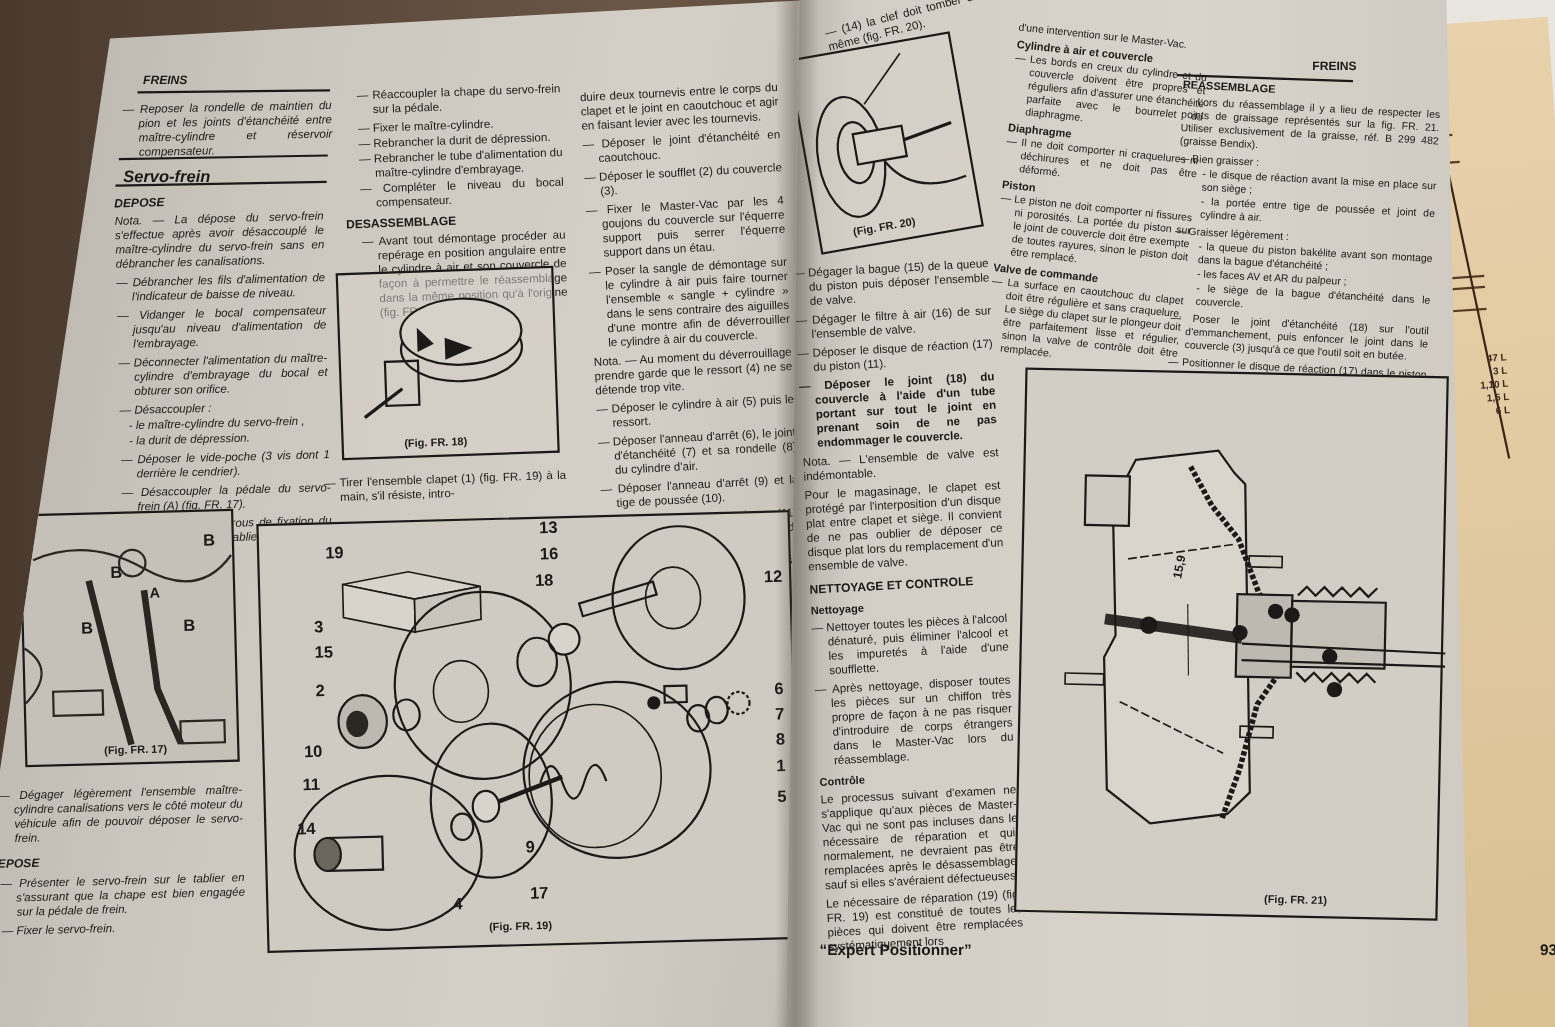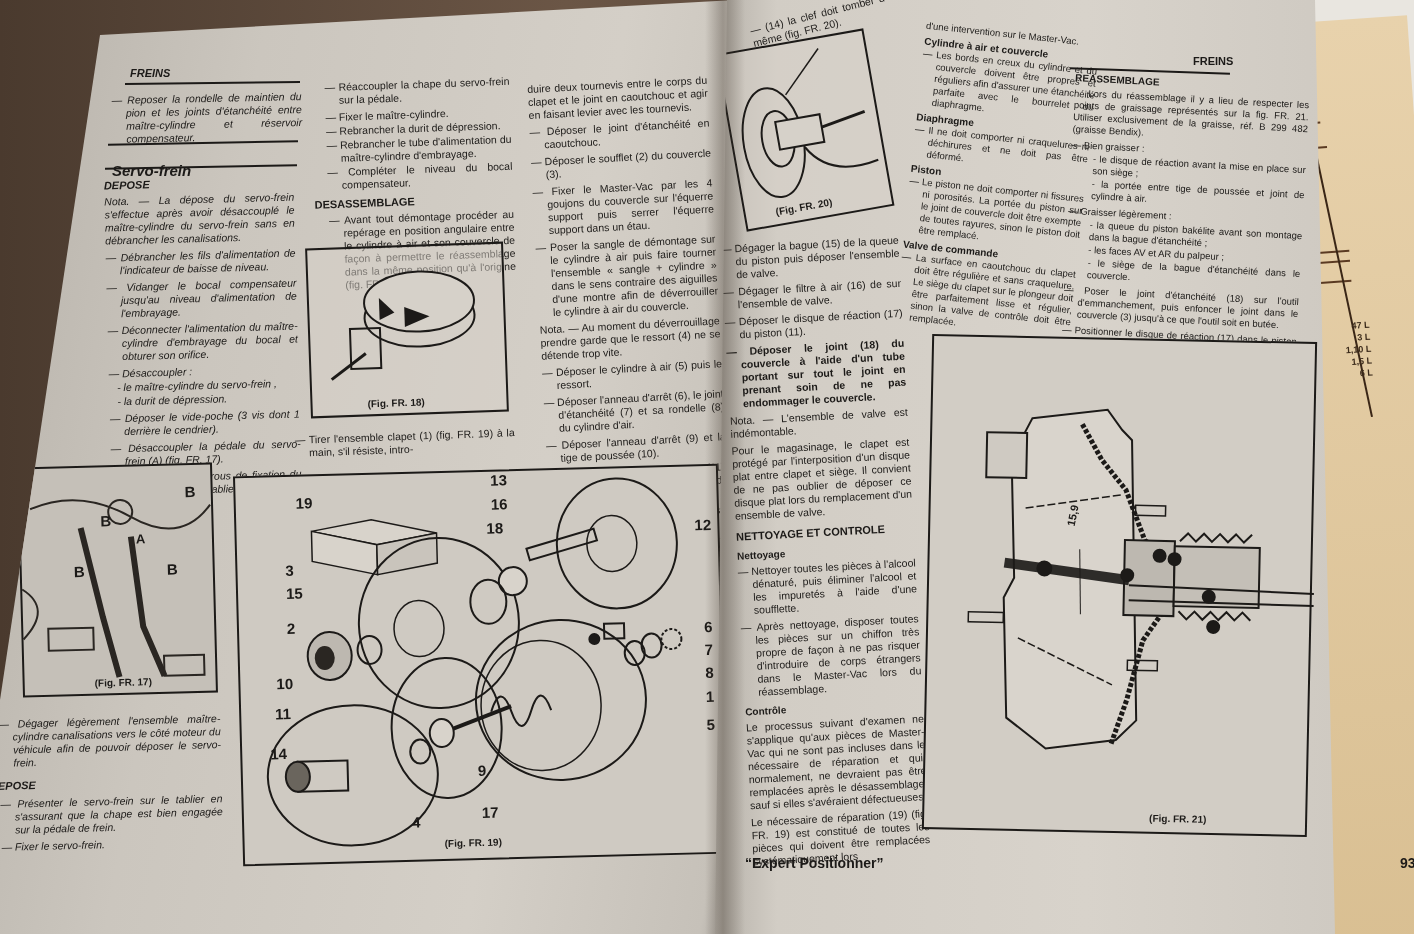--- a/index.html
+++ b/index.html
@@ -86,21 +86,21 @@
   </div>
 
   <div class="page-left">
     <div class="txt head" style="left:130px;top:67px;font-style:italic;">FREINS</div>
     <div class="rule-line" style="left:125px;top:82px;width:175px;transform:rotate(-0.6deg);"></div>
 
     <div class="txt" style="left:112px;top:92px;width:190px;transform:rotate(-1.2deg);">
       <div class="para dash">— Reposer la rondelle de maintien du pion et les joints d'étanchéité entre maître-cylindre et réservoir compensateur.</div>
     </div>
     <div class="rule-line" style="left:108px;top:142px;width:190px;transform:rotate(-1deg);"></div>
-    <div class="txt" style="left:112px;top:164px;font-size:15px;font-weight:bold;">Servo-frein</div>
+    <div class="txt" style="left:112px;top:154px;font-size:15px;font-weight:bold;">Servo-frein</div>
     <div class="rule-line" style="left:105px;top:166px;width:192px;transform:rotate(-1deg);"></div>
 
     <div class="txt" style="left:108px;top:177px;width:190px;transform:rotate(-1.5deg);">
       <div class="head" style="font-style:italic;margin-bottom:3px;">DEPOSE</div>
       <div class="para">Nota. — La dépose du servo-frein s'effectue après avoir désaccouplé le maître-cylindre du servo-frein sans en débrancher les canalisations.</div>
       <div class="para dash">— Débrancher les fils d'alimentation de l'indicateur de baisse de niveau.</div>
       <div class="para dash">— Vidanger le bocal compensateur jusqu'au niveau d'alimentation de l'embrayage.</div>
       <div class="para dash">— Déconnecter l'alimentation du maître-cylindre d'embrayage du bocal et obturer son orifice.</div>
       <div class="para dash" style="margin-bottom:1px;">— Désaccoupler :</div>
       <div class="para" style="padding-left:8px;margin-bottom:1px;">- le maître-cylindre du servo-frein ,</div>

